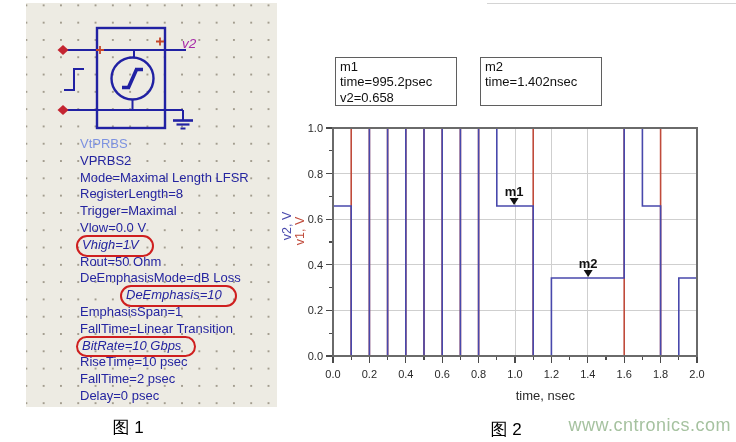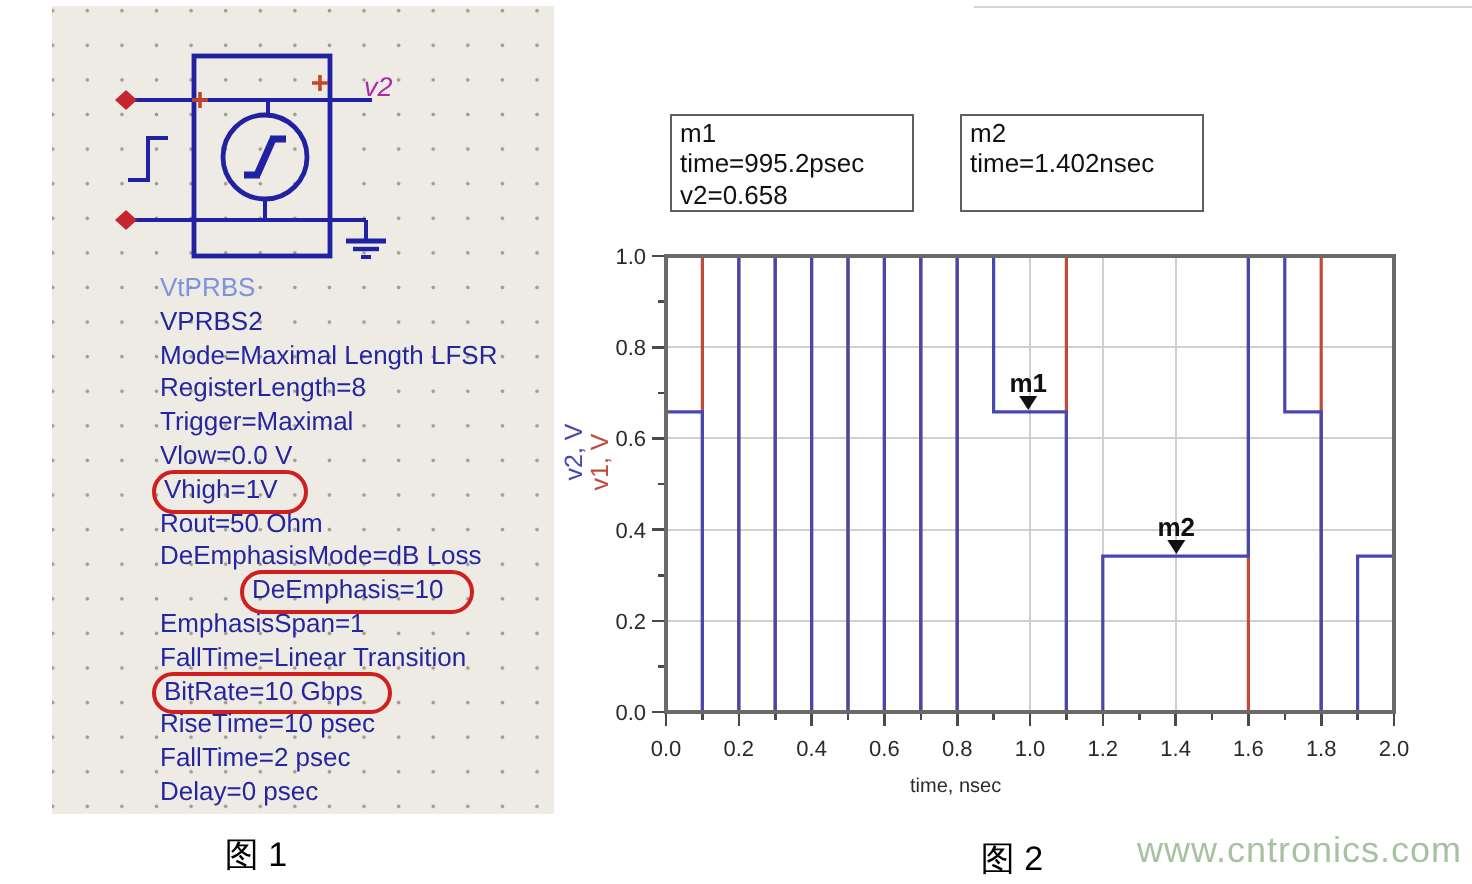--- a/index.html
+++ b/index.html
@@ -10,37 +10,37 @@
   
   .panel{position:absolute;left:26px;top:3px;width:251px;height:404px;background:#edebe3;
          background-image:radial-gradient(#a39d8f 0.8px, rgba(0,0,0,0) 1.1px);
          background-size:17.3px 17.3px;background-position:9px 11px;}
   .schem{position:absolute;left:0;top:0;}
   .ptext{position:absolute;left:54px;top:133px;font-size:13px;line-height:16.8px;
          color:#2525a0;white-space:nowrap;}
   .pline{height:16.8px;}
   .pline.type{color:#7d92e0;}
   .pline .circled{display:inline-block;border:2.6px solid #cf1f1f;border-radius:11px;
-         padding:0px 13px 1px 4px;margin:-2px -13px -3px -4px;}
+         padding:0px 13px 1px 4px;margin:-2px -13px -3px -4px;font-style:italic;}
   .cap{position:absolute;font-size:17px;color:#000000;text-align:center;width:90px;}
   .cap1{left:83px;top:416px;}
   .cap2{left:461px;top:418px;}
 
   
   .mbox{position:absolute;top:57px;width:113px;height:44px;border:1.5px solid #5f5f5f;
         background:#fff;font-size:13px;line-height:15.4px;color:#111;padding:1px 3px 2px 4px;}
   .mb1{left:335px;}
   .mb2{left:480px;}
   .plotsvg{position:absolute;left:0;top:0;}
   .ylab{position:absolute;font-size:12.5px;white-space:nowrap;
         transform:translate(-50%,-50%) rotate(-90deg);}
   .ylab.v2{left:287px;top:226px;color:#4848ac;}
   .ylab.v1{left:300px;top:231px;color:#c04b3b;}
-  .xlab{position:absolute;left:455px;top:388px;width:120px;text-align:left;
-        font-size:10px;color:#2a2a2a;}
+  .xlab{position:absolute;left:455px;top:388px;width:120px;text-align:right;
+        font-size:13px;color:#2a2a2a;}
   .wmark{position:absolute;right:5px;top:415px;font-size:18px;color:#a6c2a0;
          letter-spacing:0.5px;}
 </style>
 </head>
 <body>
 
 <div class="page">
 
   <div class="topline"></div>
 

